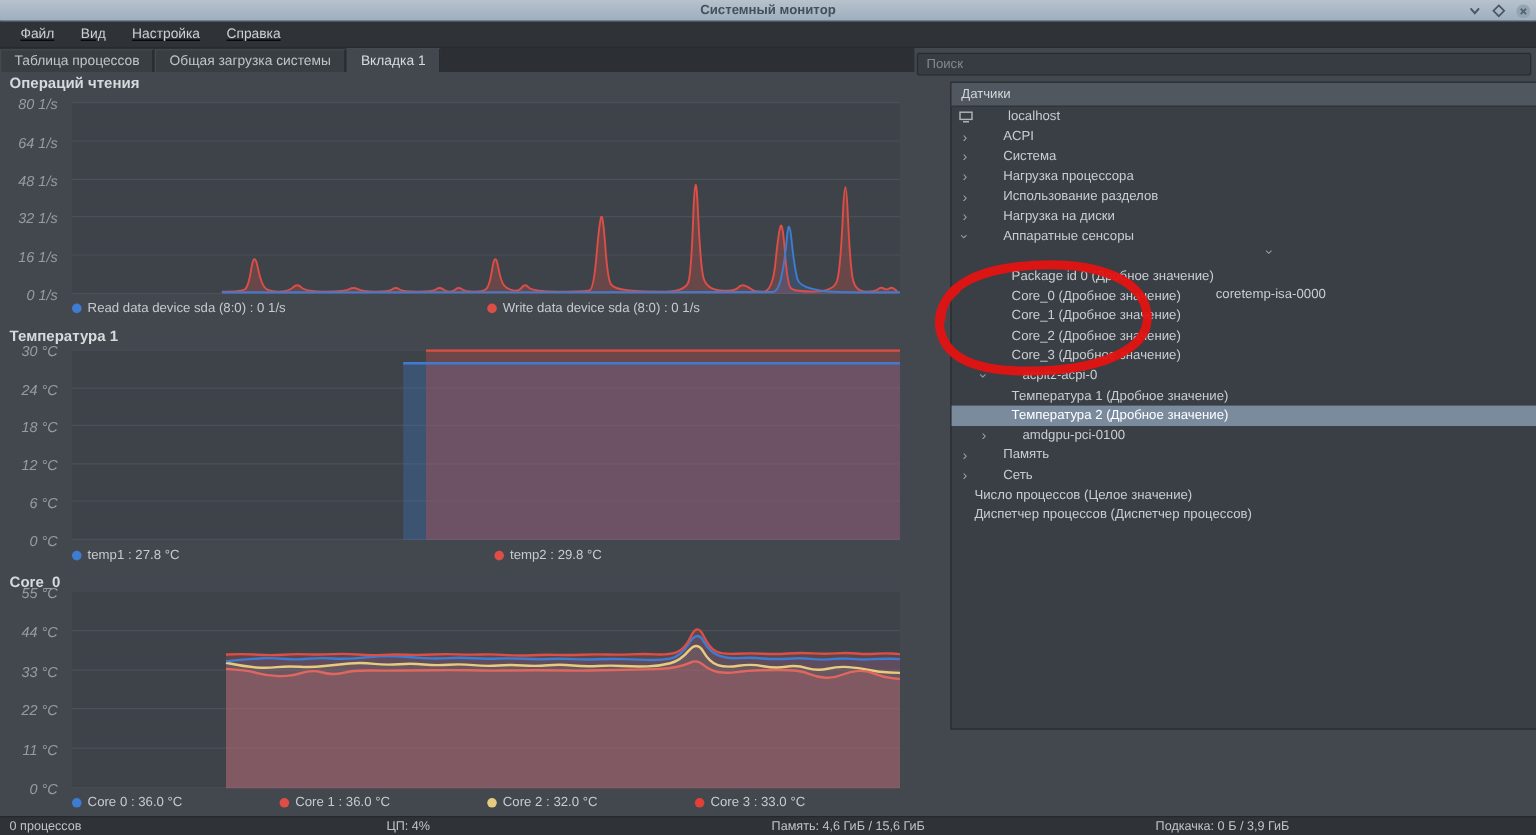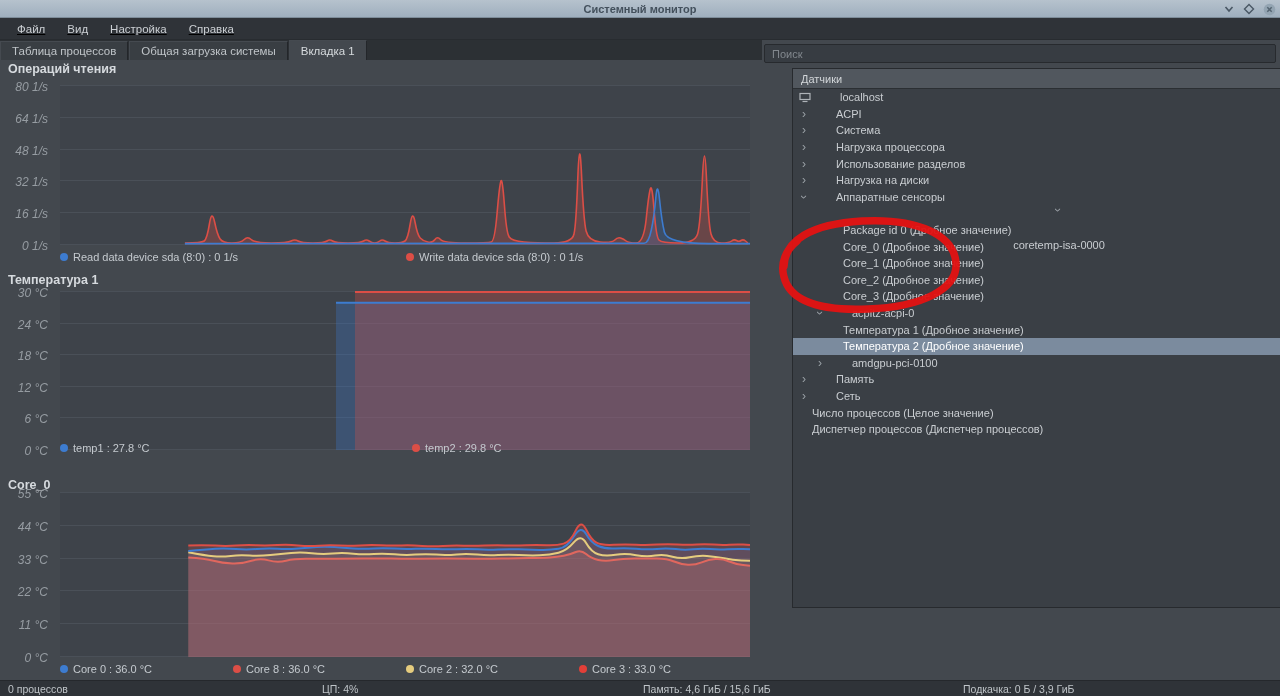--- a/index.html
+++ b/index.html
@@ -43,21 +43,21 @@
   .chart-title { position:absolute; left:8px; font-size:12.5px; font-weight:bold; color:#d6dade; }
   .plot { position:absolute; left:60px; width:690px; background:#3e434a; }
   .yticks { position:absolute; left:0; width:56px; }
   .ytick { position:absolute; right:8px; font-size:12px; color:#969ca2; white-space:nowrap;font-style:italic; }
   .legend { position:absolute; left:60px; width:692px; height:16px; display:flex; align-items:center; }
   .legend-item { display:flex; align-items:center; gap:5px; font-size:11px; color:#c5cacf; }
   .legend.cols2 .legend-item { width:347px; }
   .legend.cols4 .legend-item { width:173px; }
   .swatch { width:8px; height:8px; border-radius:50%; flex:0 0 8px; }
   #title-c0 { top:22px; } #plot-c0 { top:45px; height:160px; } #yt-c0 { top:45px; height:160px; } #lg-c0 { top:209px; }
-  #title-c1 { top:233px; } #plot-c1 { top:251px; height:159px; } #yt-c1 { top:251px; height:159px; } #lg-c1 { top:400px;gap:12px; }
+  #title-c1 { top:233px; } #plot-c1 { top:251px; height:159px; } #yt-c1 { top:251px; height:159px; } #lg-c1 { top:415px;gap:12px; }
   #title-c2 { top:438px; } #plot-c2 { top:452px; height:165px; } #yt-c2 { top:452px; height:165px; } #lg-c2 { top:621px; }
   
   .search-input {
     position:absolute; left:764px; top:4px; width:512px; height:19px;
     background:#373c42; border:1px solid #272a2e; border-radius:2px;
     color:#cfd3d7; font-size:11px; padding:0 7px; outline:none;
     font-family:"Liberation Sans", sans-serif;
   }
   .search-input::placeholder { color:#82888e; }
   .tree-panel {
@@ -215,21 +215,21 @@
         <path d="M128.3 59.1 Q144.9 57.3 155.3 56.7 Q165.6 56.1 175.9 57.0 Q186.3 57.9 196.7 57.0 Q207.0 56.1 217.4 56.7 Q227.7 57.3 238.1 56.4 Q248.4 55.5 257.0 54.9 Q265.7 54.3 274.3 55.1 Q282.9 55.8 293.3 56.4 Q303.6 57.0 313.9 56.4 Q324.3 55.8 334.6 56.6 Q345.0 57.3 355.4 56.8 Q365.7 56.4 376.1 57.0 Q386.4 57.6 396.8 57.2 Q407.1 56.7 417.4 57.3 Q427.8 57.9 438.1 57.4 Q448.5 57.0 458.9 57.3 Q469.2 57.6 479.6 57.9 Q489.9 58.2 498.5 56.8 Q507.1 55.5 514.0 44.2 Q521.0 33.0 526.1 42.0 Q531.3 51.0 538.2 54.0 Q545.1 57.0 555.5 56.4 Q565.8 55.8 576.1 56.7 Q586.5 57.6 596.9 56.9 Q607.2 56.1 615.8 57.1 Q624.5 58.2 633.1 57.3 Q641.7 56.4 650.3 57.1 Q658.9 57.9 667.6 57.3 Q676.2 56.7 683.1 57.0 L690.0 57.3" fill="none" stroke="#3d7cd0" stroke-width="2" stroke-linejoin="round"></path>
         <path d="M128.3 53.4 Q144.9 52.8 155.3 53.6 Q165.6 54.3 175.9 53.6 Q186.3 52.8 196.7 53.3 Q207.0 53.7 217.4 53.1 Q227.7 52.5 238.1 53.4 Q248.4 54.3 258.8 53.7 Q269.1 53.1 279.5 53.6 Q289.8 54.0 300.1 53.4 Q310.5 52.8 320.9 53.3 Q331.2 53.7 341.6 53.4 Q351.9 53.1 362.3 53.9 Q372.6 54.6 382.9 54.0 Q393.3 53.4 403.6 53.7 Q414.0 54.0 424.4 53.6 Q434.7 53.1 445.1 53.4 Q455.4 53.7 465.8 53.3 Q476.1 52.8 486.4 53.3 Q496.8 53.7 503.7 51.6 Q510.6 49.5 515.8 38.3 Q521.0 27.0 526.1 37.5 Q531.3 48.0 536.5 50.7 Q541.6 53.4 553.7 52.8 Q565.8 52.2 576.1 52.8 Q586.5 53.4 596.9 52.6 Q607.2 51.9 617.5 52.5 Q627.9 53.1 636.5 52.5 Q645.2 51.9 653.8 52.6 Q662.4 53.4 669.3 52.8 Q676.2 52.2 683.1 52.6 L690.0 53.1" fill="none" stroke="#dc4e46" stroke-width="2" stroke-linejoin="round"></path>
       </svg></div>
   <div class="legend cols4" id="lg-c2">
       <div class="legend-item">
         <span class="swatch" style="background: rgb(61, 124, 208);"></span>
         <span>Core 0 : 36.0 °C</span>
       </div>
       <div class="legend-item">
         <span class="swatch" style="background: rgb(220, 78, 70);"></span>
-        <span>Core 8 : 36.0 °C</span>
+        <span>Core 1 : 36.0 °C</span>
       </div>
       <div class="legend-item">
         <span class="swatch" style="background: rgb(229, 204, 126);"></span>
         <span>Core 2 : 32.0 °C</span>
       </div>
       <div class="legend-item">
         <span class="swatch" style="background: rgb(226, 63, 56);"></span>
         <span>Core 3 : 33.0 °C</span>
       </div>
     </div>

